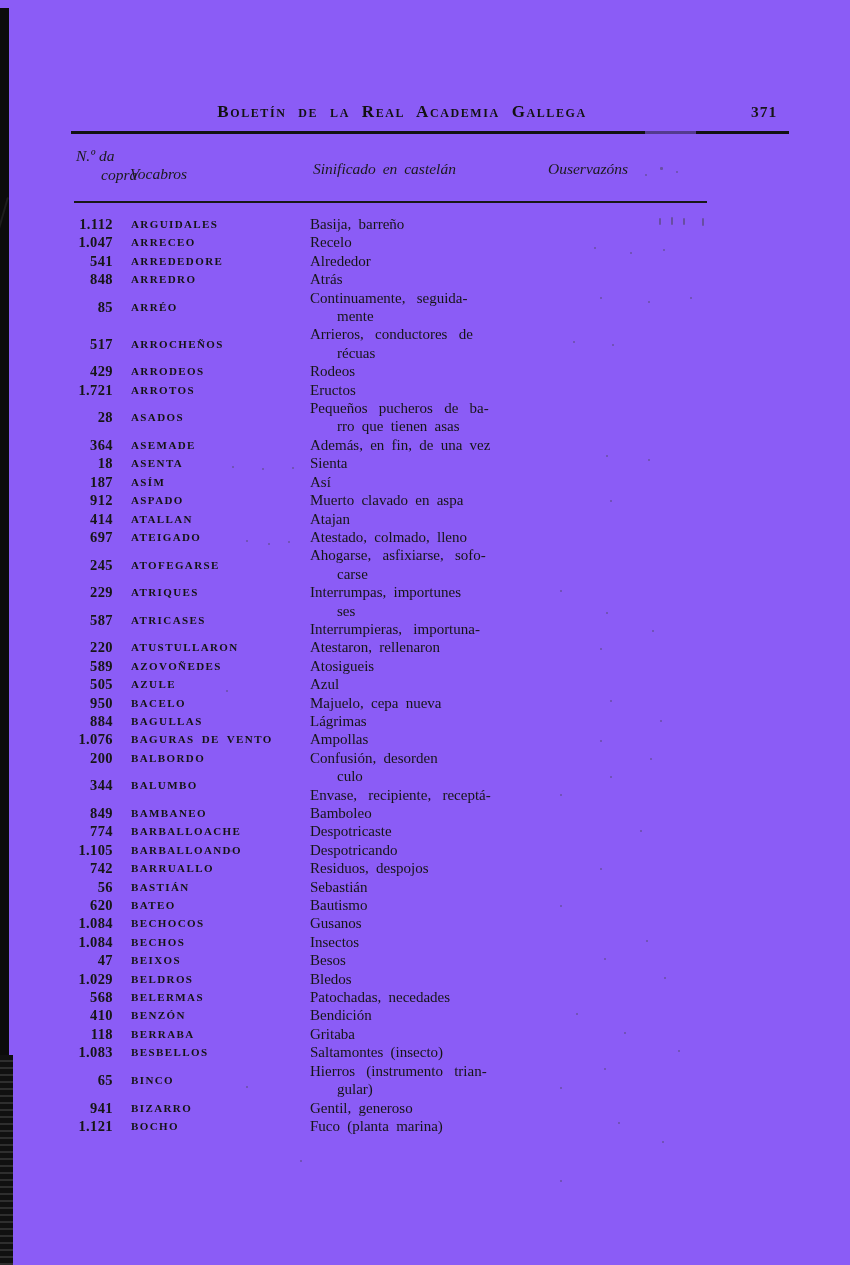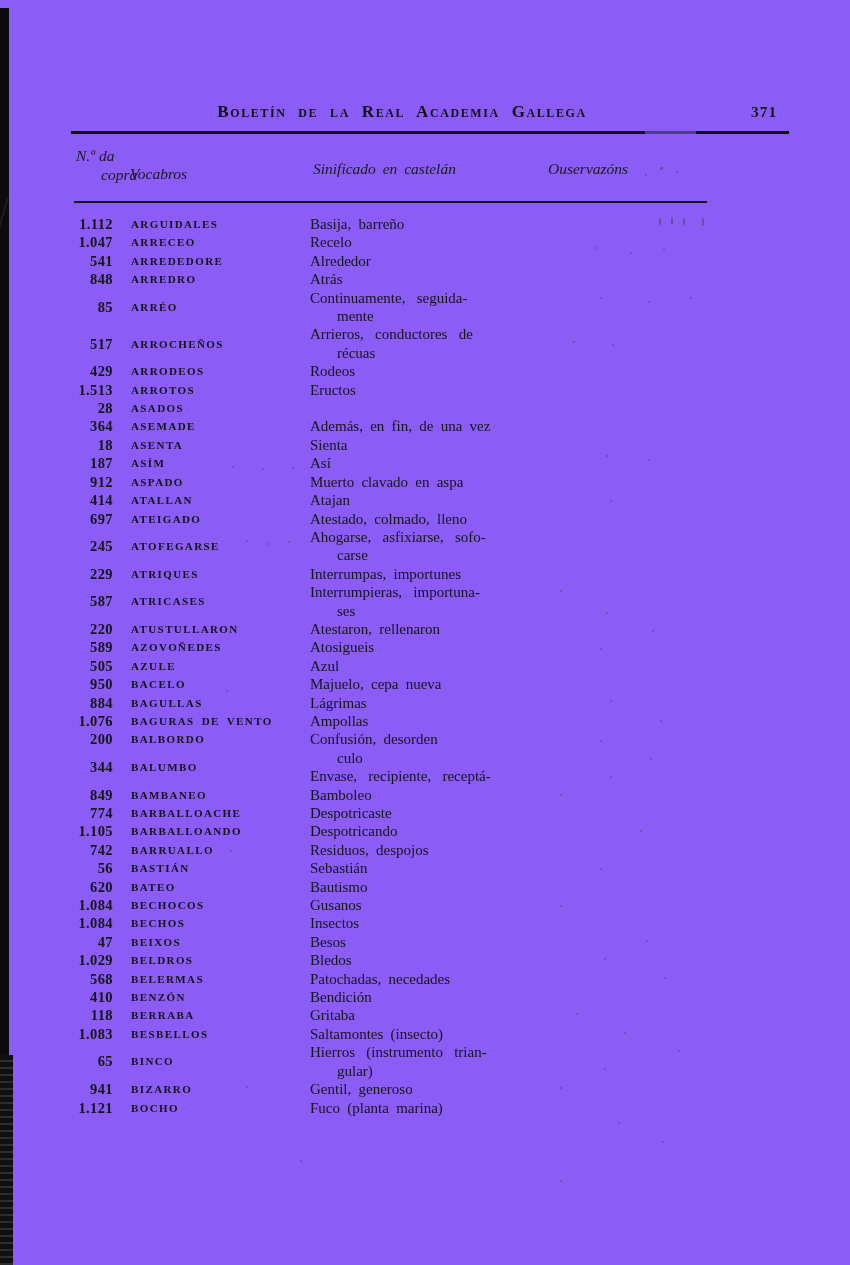--- a/index.html
+++ b/index.html
@@ -130,29 +130,33 @@
         </div>
       </div>
       <div class="row">
         <div class="cell-num">429</div>
         <div class="cell-vocab">ARRODEOS</div>
         <div class="cell-meaning">
           <div class="m-line">Rodeos</div>
         </div>
       </div>
       <div class="row">
-        <div class="cell-num">1.513</div>
+        <div class="cell-num">1.721</div>
         <div class="cell-vocab">ARROTOS</div>
         <div class="cell-meaning">
           <div class="m-line">Eructos</div>
         </div>
       </div>
       <div class="row">
         <div class="cell-num">28</div>
         <div class="cell-vocab">ASADOS</div>
+        <div class="cell-meaning">
+          <div class="m-line wide">Pequeños pucheros de ba-</div>
+          <div class="m-line cont">rro que tienen asas</div>
+        </div>
       </div>
       <div class="row">
         <div class="cell-num">364</div>
         <div class="cell-vocab">ASEMADE</div>
         <div class="cell-meaning">
           <div class="m-line">Además, en fin, de una vez</div>
         </div>
       </div>
       <div class="row">
         <div class="cell-num">18</div>
@@ -201,22 +205,22 @@
         <div class="cell-num">229</div>
         <div class="cell-vocab">ATRIQUES</div>
         <div class="cell-meaning">
           <div class="m-line">Interrumpas, importunes</div>
         </div>
       </div>
       <div class="row">
         <div class="cell-num">587</div>
         <div class="cell-vocab">ATRICASES</div>
         <div class="cell-meaning">
+          <div class="m-line cont">ses</div>
           <div class="m-line wide">Interrumpieras, importuna-</div>
-          <div class="m-line cont">ses</div>
         </div>
       </div>
       <div class="row">
         <div class="cell-num">220</div>
         <div class="cell-vocab">ATUSTULLARON</div>
         <div class="cell-meaning">
           <div class="m-line">Atestaron, rellenaron</div>
         </div>
       </div>
       <div class="row">

